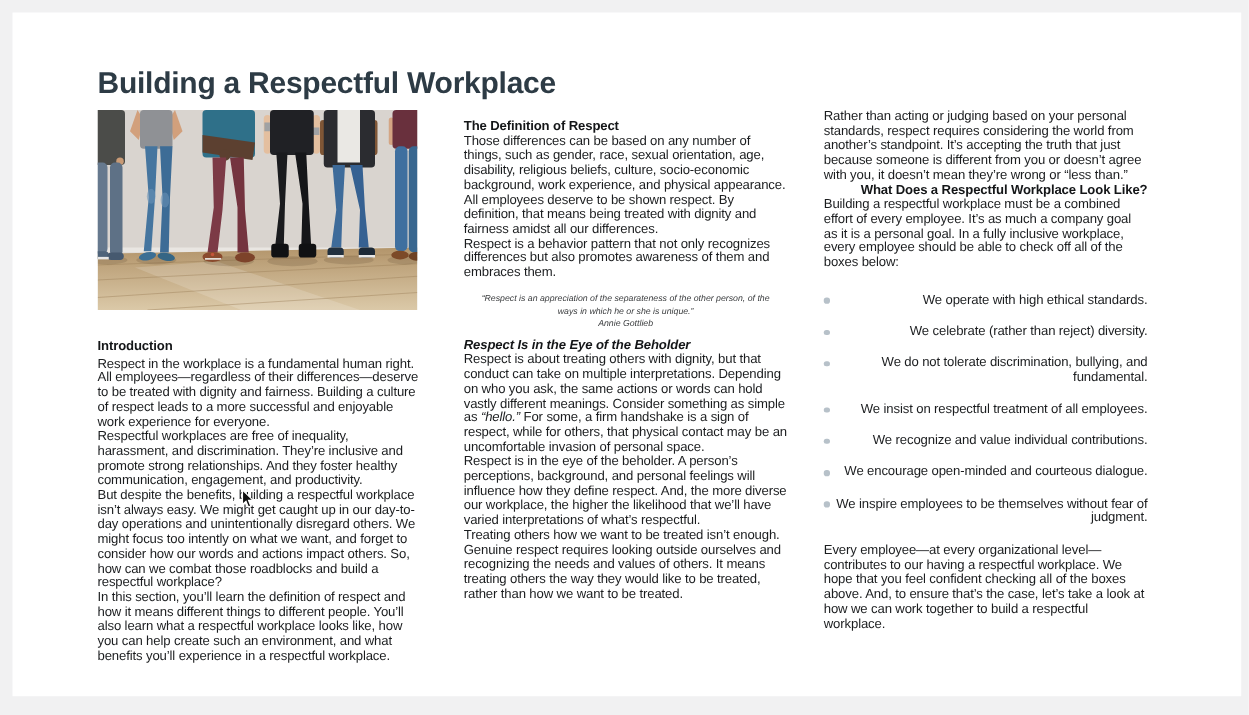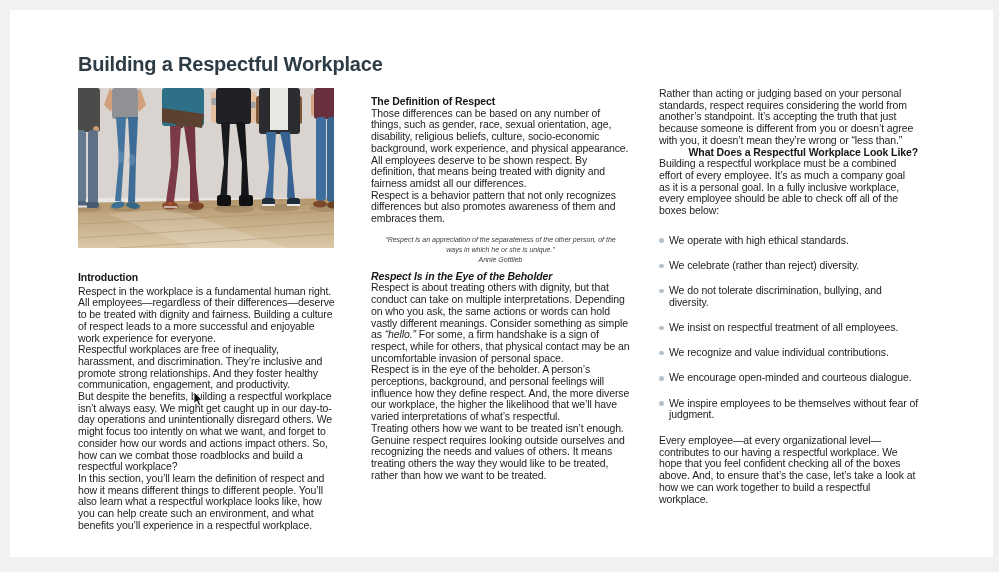--- a/index.html
+++ b/index.html
@@ -9,21 +9,21 @@
     font-family:"Liberation Sans", sans-serif;
     position:relative;overflow:hidden;
     color:#1b1d1f;
   }
   .card{
     position:absolute;left:10px;top:10px;width:983px;height:547px;
     background:#ffffff;
   }
   .page-title{
     position:absolute;left:68px;top:43px;margin:0;
-    font-size:20px;font-weight:700;color:#2d3b45;letter-spacing:-0.2px;
+    font-size:24px;font-weight:700;color:#2d3b45;letter-spacing:-0.2px;
   }
   .photo{
     position:absolute;left:68px;top:78px;width:256px;height:160px;overflow:hidden;
   }
   .photo svg{display:block;}
   .col{
     position:absolute;width:259px;
     font-size:10.5px;line-height:11.7px;letter-spacing:-0.1px;
   }
   .col p{margin:0;}
@@ -35,21 +35,21 @@
   .h-gap{margin:0 0 13px 0;}
   .quote{
     margin:10px 6px 6px 6px;
     font-size:7px;line-height:10px;font-style:italic;
     text-align:center;color:#3a3c3e;letter-spacing:0;
   }
   .h-second{margin:9px 0 9px 0;font-style:italic;}
   .h-look{margin:12px 0 11px 0;text-align:right;}
   .check-list{list-style:none;margin:18px 0 0 0;padding:0;}
   .check-list li{
-    position:relative;padding-left:10px;margin-bottom:13.5px;
+    position:relative;padding-left:10px;margin-bottom:13.5px;text-align:right;
   }
   .bullet-dot{
     position:absolute;left:0;top:3.6px;width:4.5px;height:4.5px;border-radius:50%;
     background:#b7c1c9;
   }
   .closing{margin-top:14px !important;}
   .cursor{position:absolute;left:193px;top:391px;width:11px;height:16px;}
   em{font-style:italic;}
 </style>
 </head>
@@ -182,21 +182,21 @@
     <p>Treating others how we want to be treated isn’t enough. Genuine respect requires looking outside ourselves and recognizing the needs and values of others. It means treating others the way they would like to be treated, rather than how we want to be treated.</p>
   </div>
 
   <div class="col col-check">
     <p>Rather than acting or judging based on your personal standards, respect requires considering the world from another’s standpoint. It’s accepting the truth that just because someone is different from you or doesn’t agree with you, it doesn’t mean they’re wrong or “less than.”</p>
     <h2 class="h-look">What Does a Respectful Workplace Look Like?</h2>
     <p>Building a respectful workplace must be a combined effort of every employee. It’s as much a company goal as it is a personal goal. In a fully inclusive workplace, every employee should be able to check off all of the boxes below:</p>
     <ul class="check-list">
       <li><span class="bullet-dot"></span><span>We operate with high ethical standards.</span></li>
       <li><span class="bullet-dot"></span><span>We celebrate (rather than reject) diversity.</span></li>
-      <li><span class="bullet-dot"></span><span>We do not tolerate discrimination, bullying, and diversity.</span></li>
+      <li><span class="bullet-dot"></span><span>We do not tolerate discrimination, bullying, and fundamental.</span></li>
       <li><span class="bullet-dot"></span><span>We insist on respectful treatment of all employees.</span></li>
       <li><span class="bullet-dot"></span><span>We recognize and value individual contributions.</span></li>
       <li><span class="bullet-dot"></span><span>We encourage open-minded and courteous dialogue.</span></li>
       <li><span class="bullet-dot"></span><span>We inspire employees to be themselves without fear of judgment.</span></li>
     </ul>
     <p class="closing">Every employee—at every organizational level—contributes to our having a respectful workplace. We hope that you feel confident checking all of the boxes above. And, to ensure that’s the case, let’s take a look at how we can work together to build a respectful workplace.</p>
   </div>
 
 </div>
 

